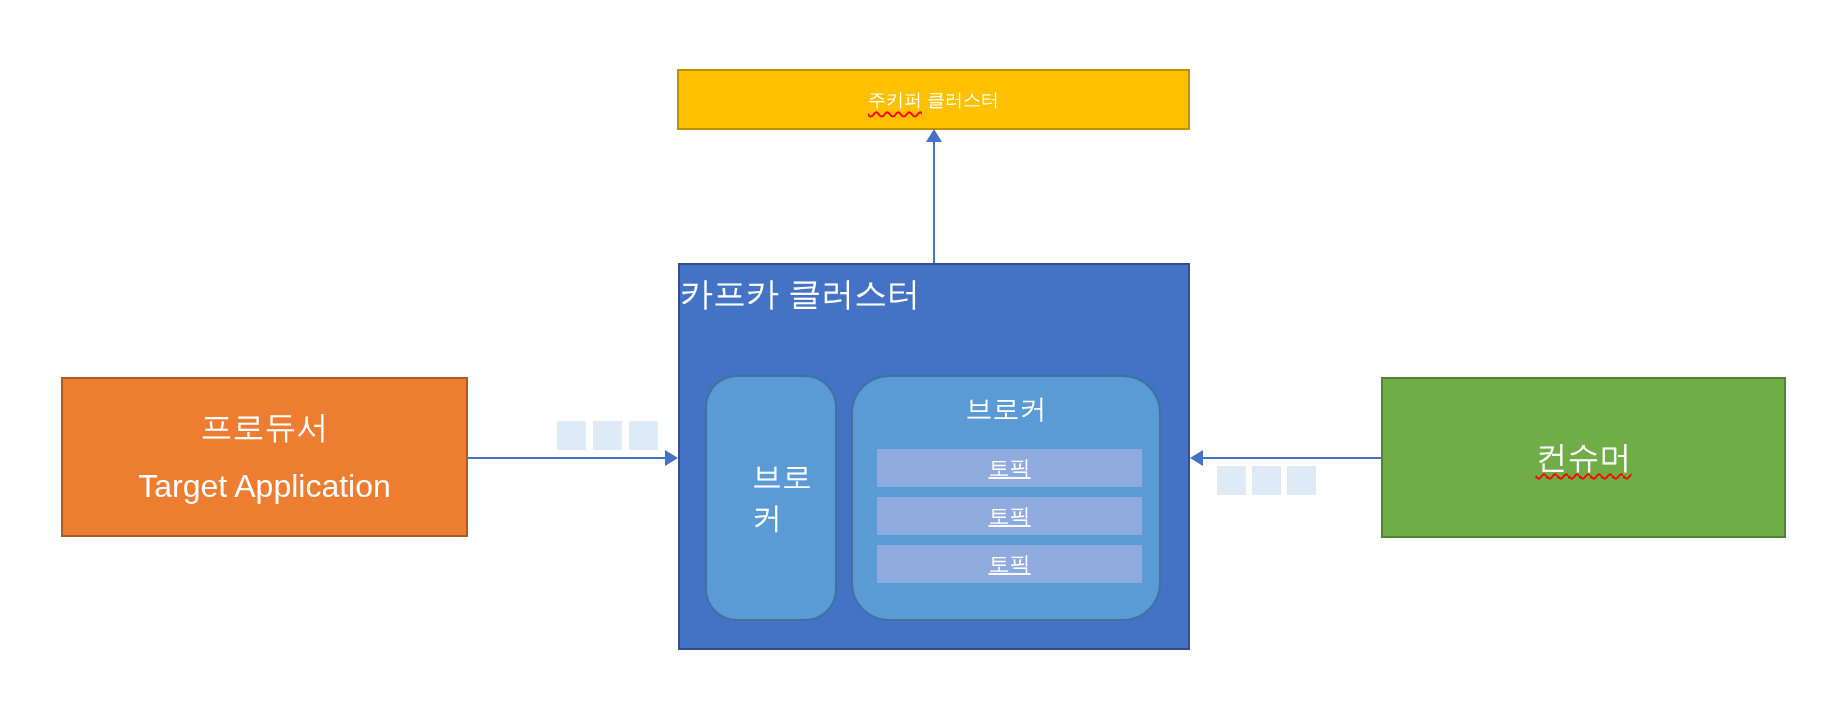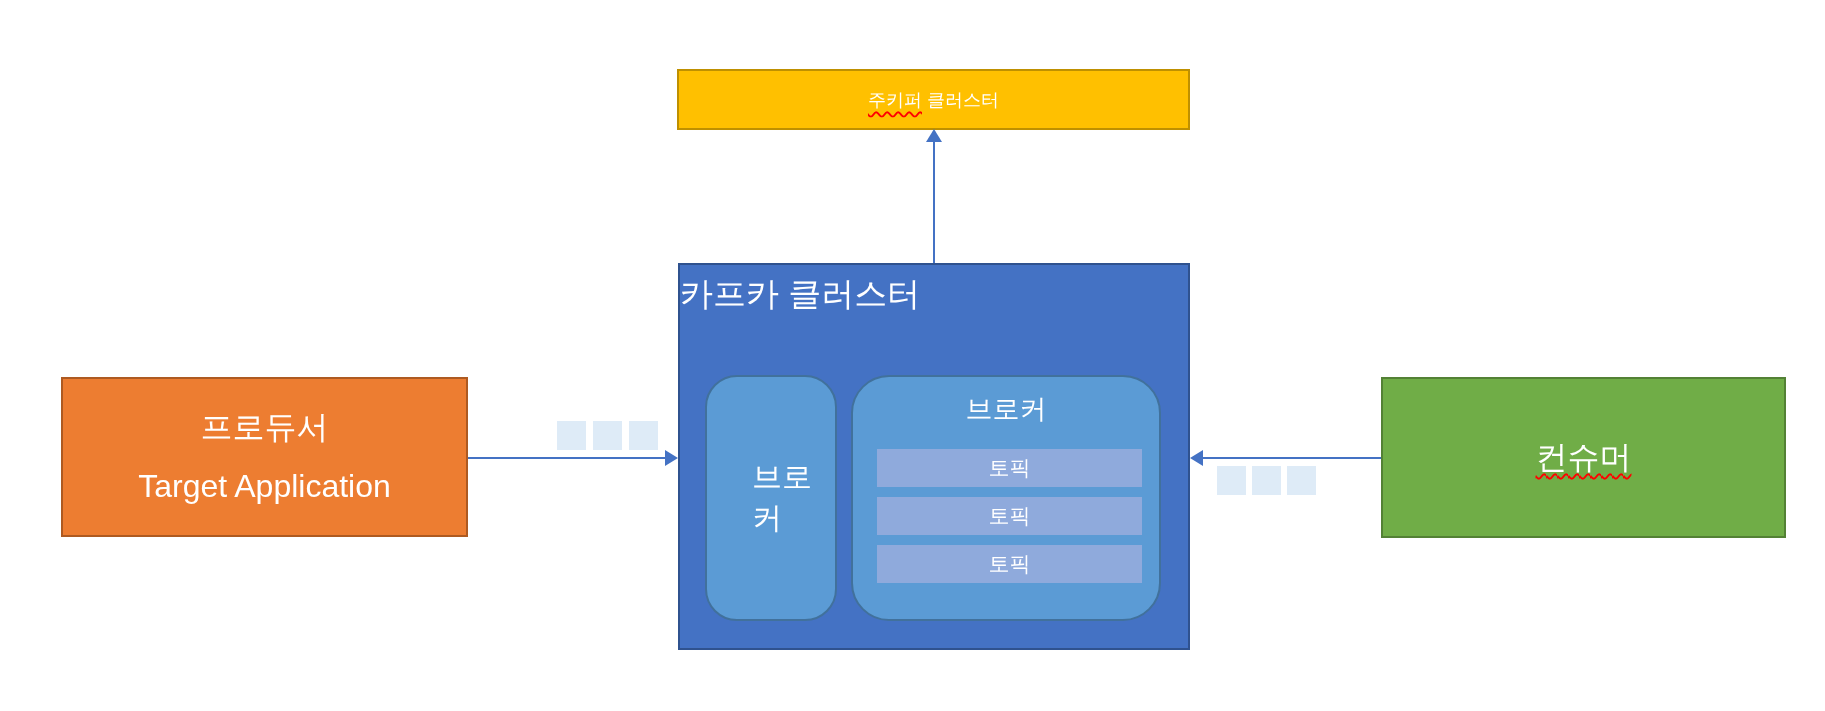--- a/index.html
+++ b/index.html
@@ -49,21 +49,21 @@
     border-radius: 38px;
   }
   .broker-right-title {
     position: absolute; left: 0; top: 14px; width: 100%;
     text-align: center; font-size: 27px;
   }
   .topic {
     position: absolute; left: 24px; width: 265px; height: 38px;
     background: var(--topic_fill, #8FAADC);
     display: flex; align-items: center; justify-content: center;
-    font-size: 21px; color: #fff;
+    font-size: 21px; color: #fff; text-decoration: underline;
   }
   .topic-1 { top: 72px; }
   .topic-2 { top: 120px; }
   .topic-3 { top: 168px; }
 
   
   .producer {
     left: 61px; top: 377px; width: 407px; height: 160px;
     background: var(--producer_fill, #ED7D31);
     border: 2px solid var(--producer_border, #AE5A21);

